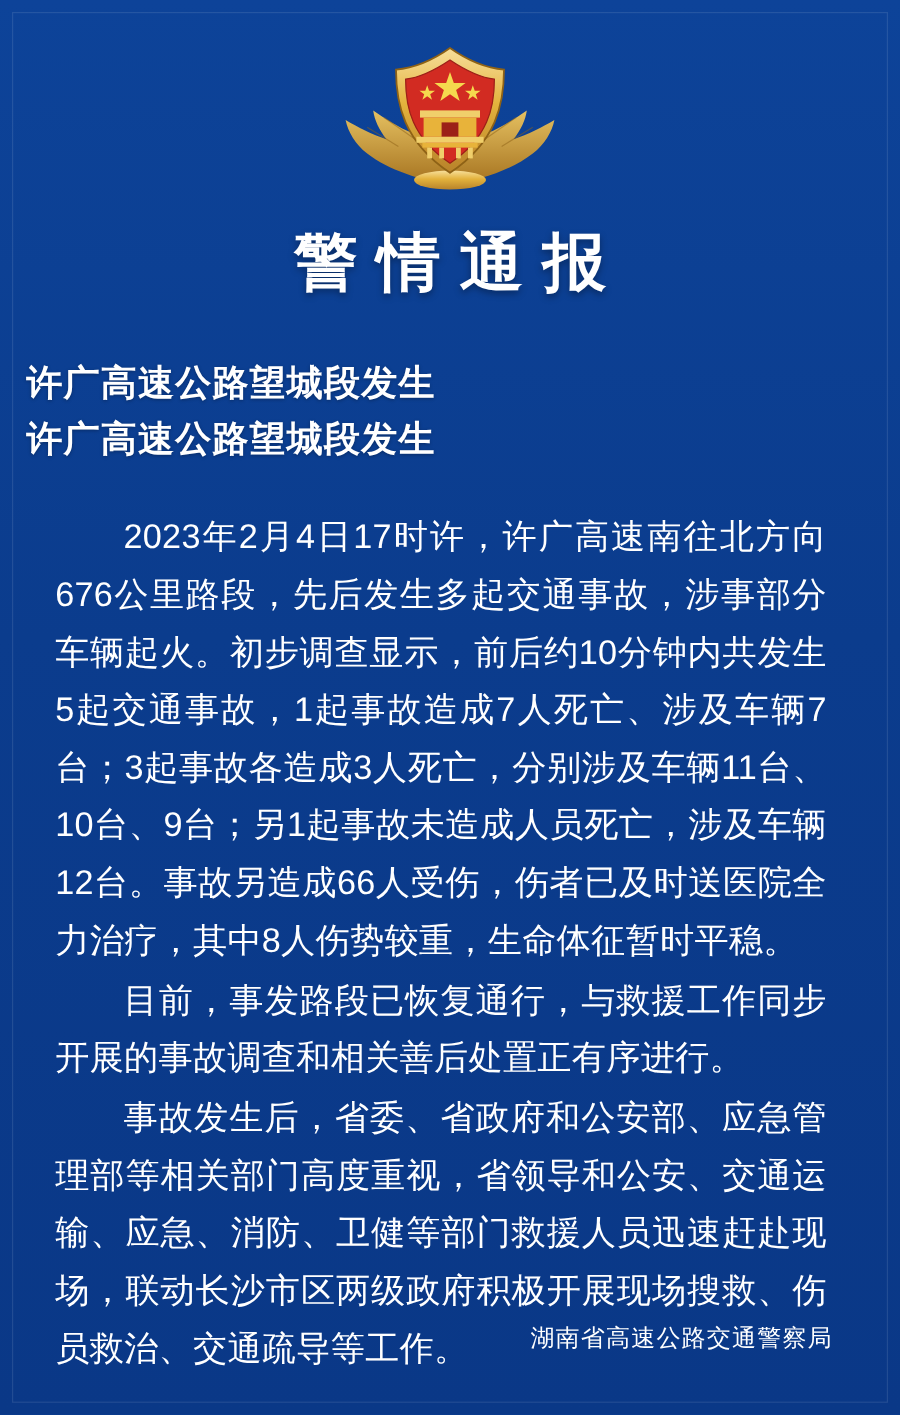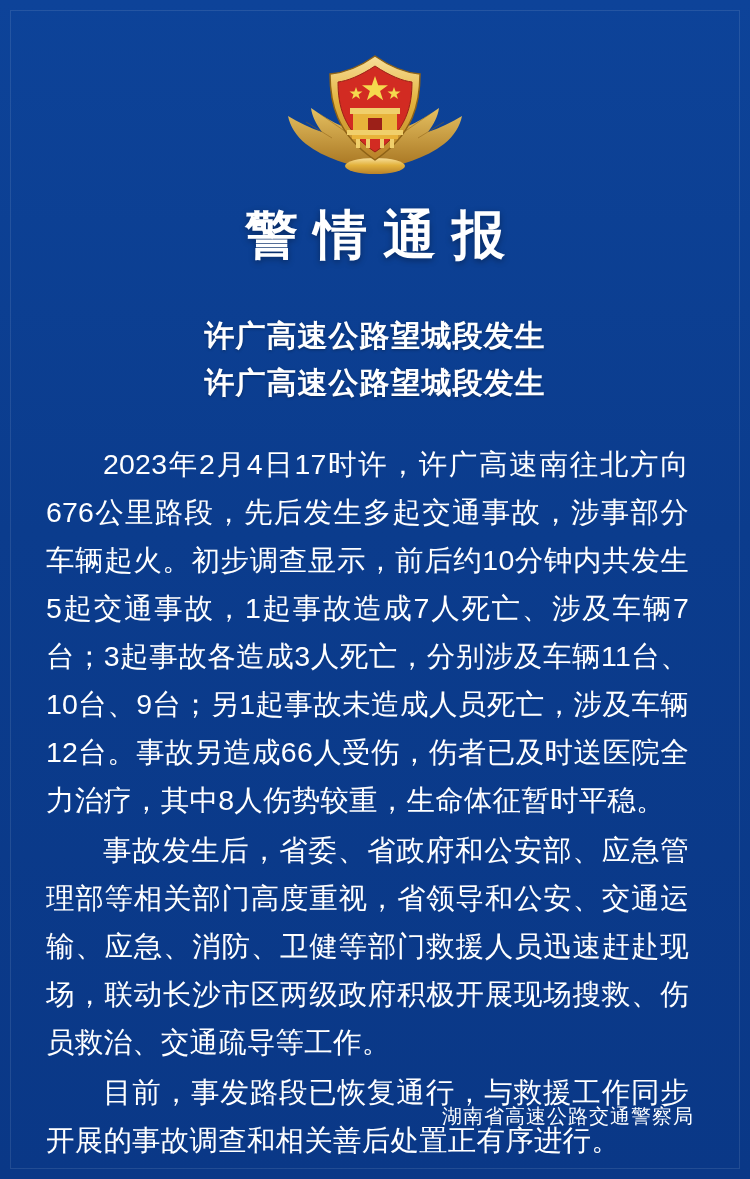--- a/index.html
+++ b/index.html
@@ -13,21 +13,21 @@
     font-family: "Liberation Sans", sans-serif;
     overflow: hidden;
   }
   .poster {
     position: relative;
     width: 750px;
     height: 1179px;
     box-sizing: border-box;
     background:
       linear-gradient(180deg, #0d4399 0%, #0b3c8d 45%, #0a3887 100%);
-    padding: 16px 22px;
+    padding: 0 22px;
   }
   
   .frame {
     position: absolute;
     left: 10px;
     top: 10px;
     right: 10px;
     bottom: 10px;
     border: 1px solid rgba(255,255,255,0.10);
     pointer-events: none;
@@ -55,21 +55,20 @@
     font-weight: bold;
     letter-spacing: 16px;
     text-indent: 16px;
     text-shadow: 0 2px 6px rgba(0,0,0,0.35);
     font-family: "Liberation Sans", "DejaVu Sans", sans-serif;
   }
 
   
   .subtitle {
     margin-top: 40px;
-    text-align: center;
     color: #ffffff;
     font-weight: bold;
     font-size: 30px;
     line-height: 47px;
     letter-spacing: 1px;
     text-shadow: 0 1px 3px rgba(0,0,0,0.3);
   }
   .subtitle div { white-space: nowrap; }
 
   
@@ -166,20 +165,20 @@
 
   <div class="main-title">警情通报</div>
 
   <div class="subtitle">
     <div>许广高速公路望城段发生</div>
     <div>许广高速公路望城段发生</div>
   </div>
 
   <div class="body-text">
     <p>2023年2月4日17时许，许广高速南往北方向676公里路段，先后发生多起交通事故，涉事部分车辆起火。初步调查显示，前后约10分钟内共发生5起交通事故，1起事故造成7人死亡、涉及车辆7台；3起事故各造成3人死亡，分别涉及车辆11台、10台、9台；另1起事故未造成人员死亡，涉及车辆12台。事故另造成66人受伤，伤者已及时送医院全力治疗，其中8人伤势较重，生命体征暂时平稳。</p>
+    <p>目前，事发路段已恢复通行，与救援工作同步开展的事故调查和相关善后处置正有序进行。</p>
     <p>事故发生后，省委、省政府和公安部、应急管理部等相关部门高度重视，省领导和公安、交通运输、应急、消防、卫健等部门救援人员迅速赶赴现场，联动长沙市区两级政府积极开展现场搜救、伤员救治、交通疏导等工作。</p>
-    <p>目前，事发路段已恢复通行，与救援工作同步开展的事故调查和相关善后处置正有序进行。</p>
   </div>
 
   <div class="signature">
     <div>湖南省高速公路交通警察局</div>
   </div>
 </div>
 
 </body></html>

